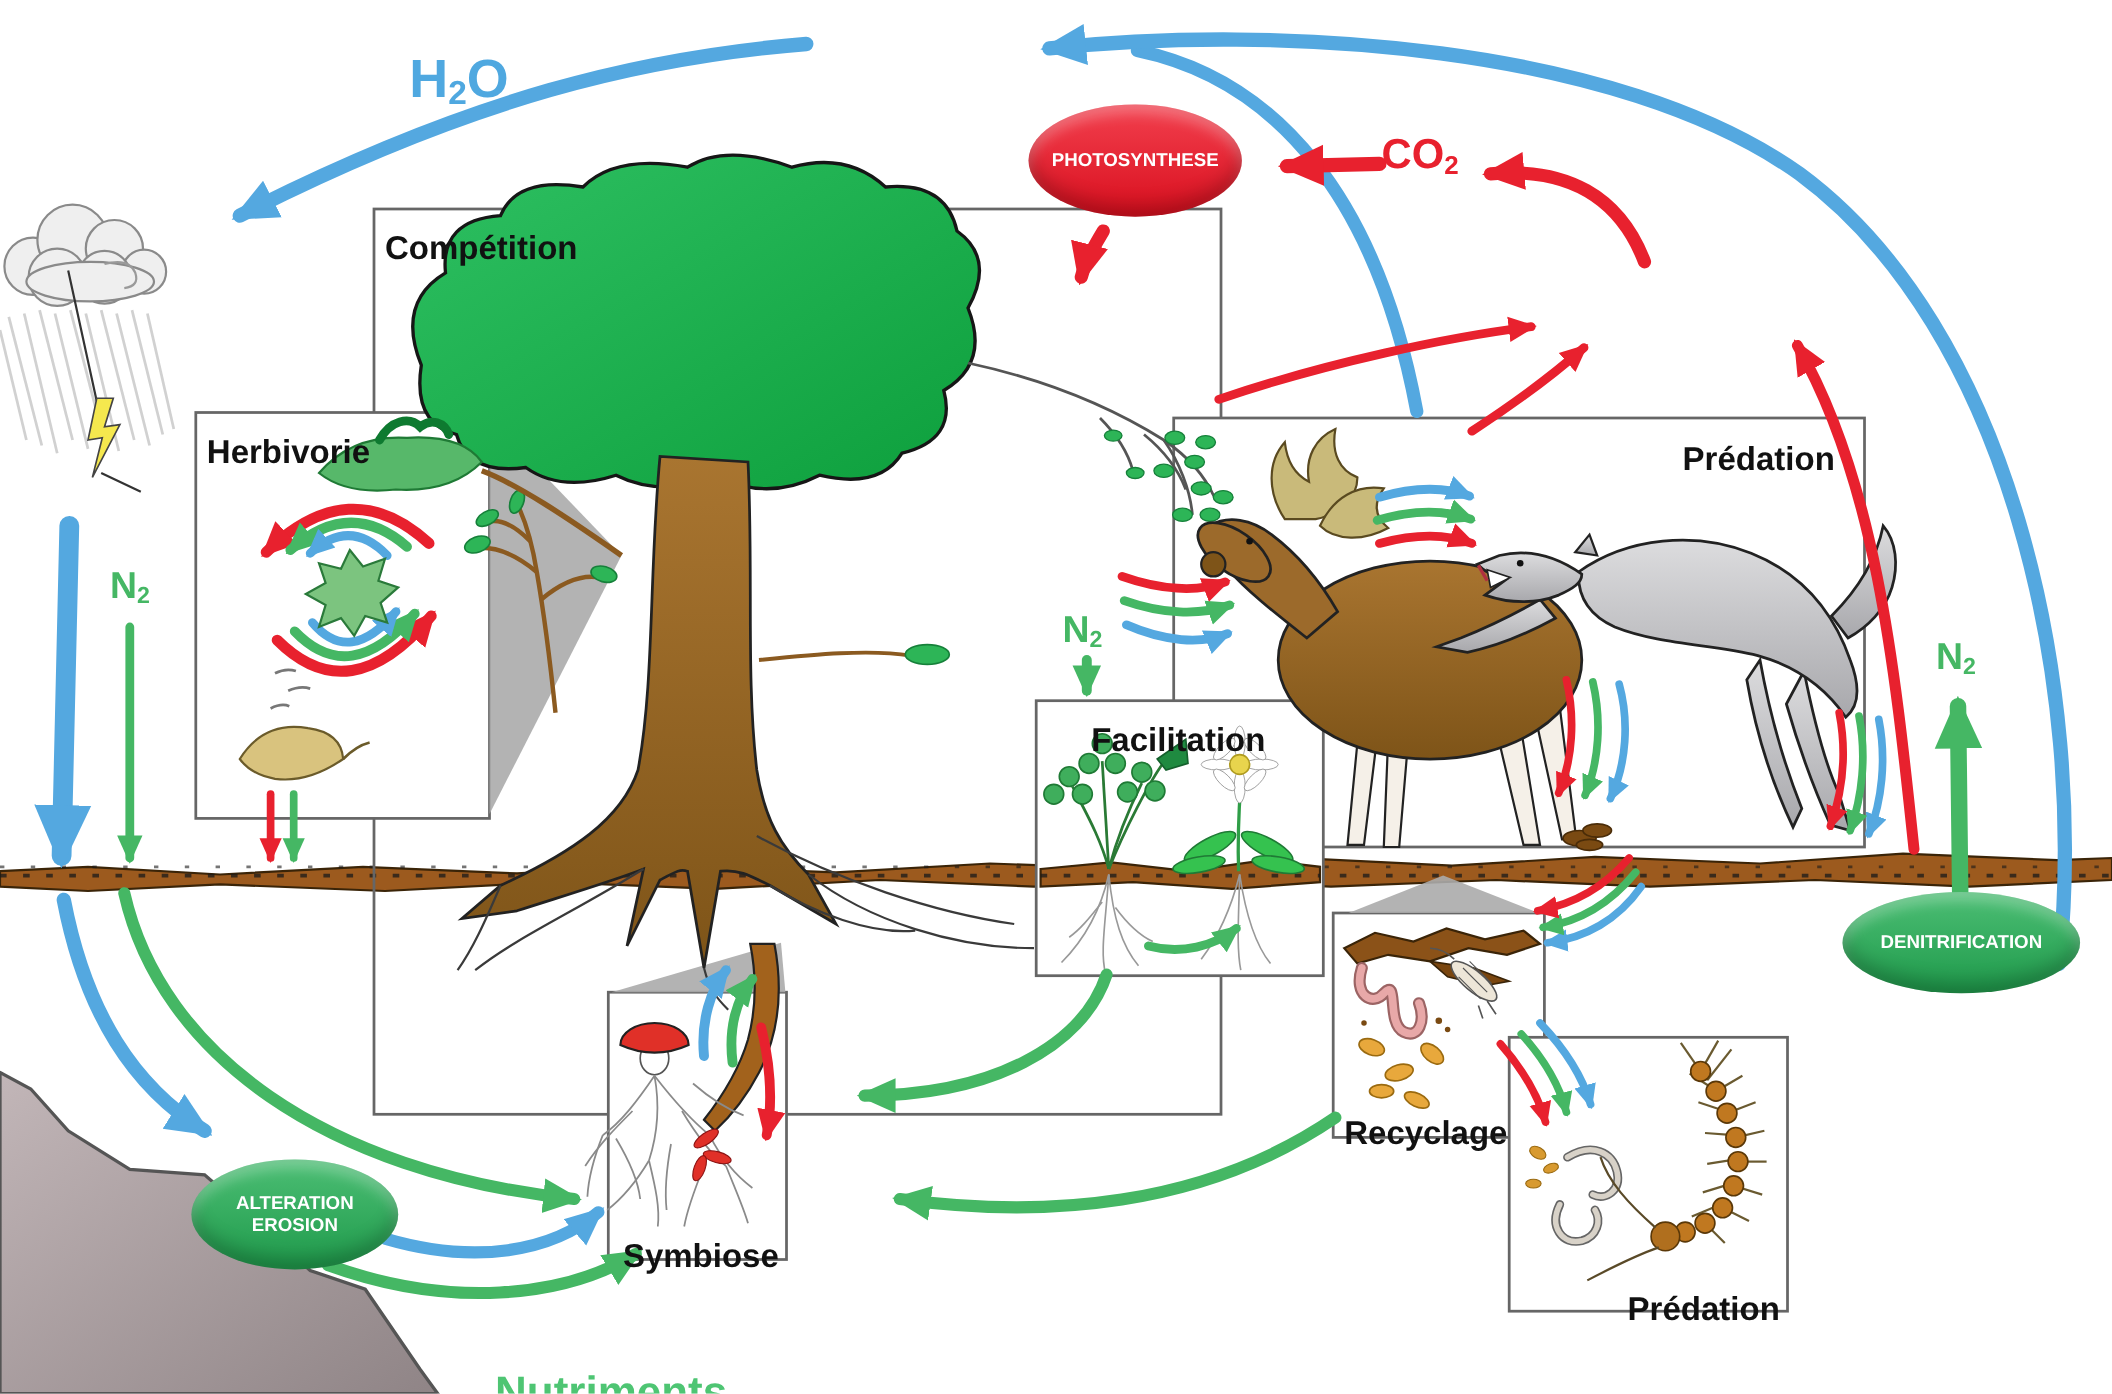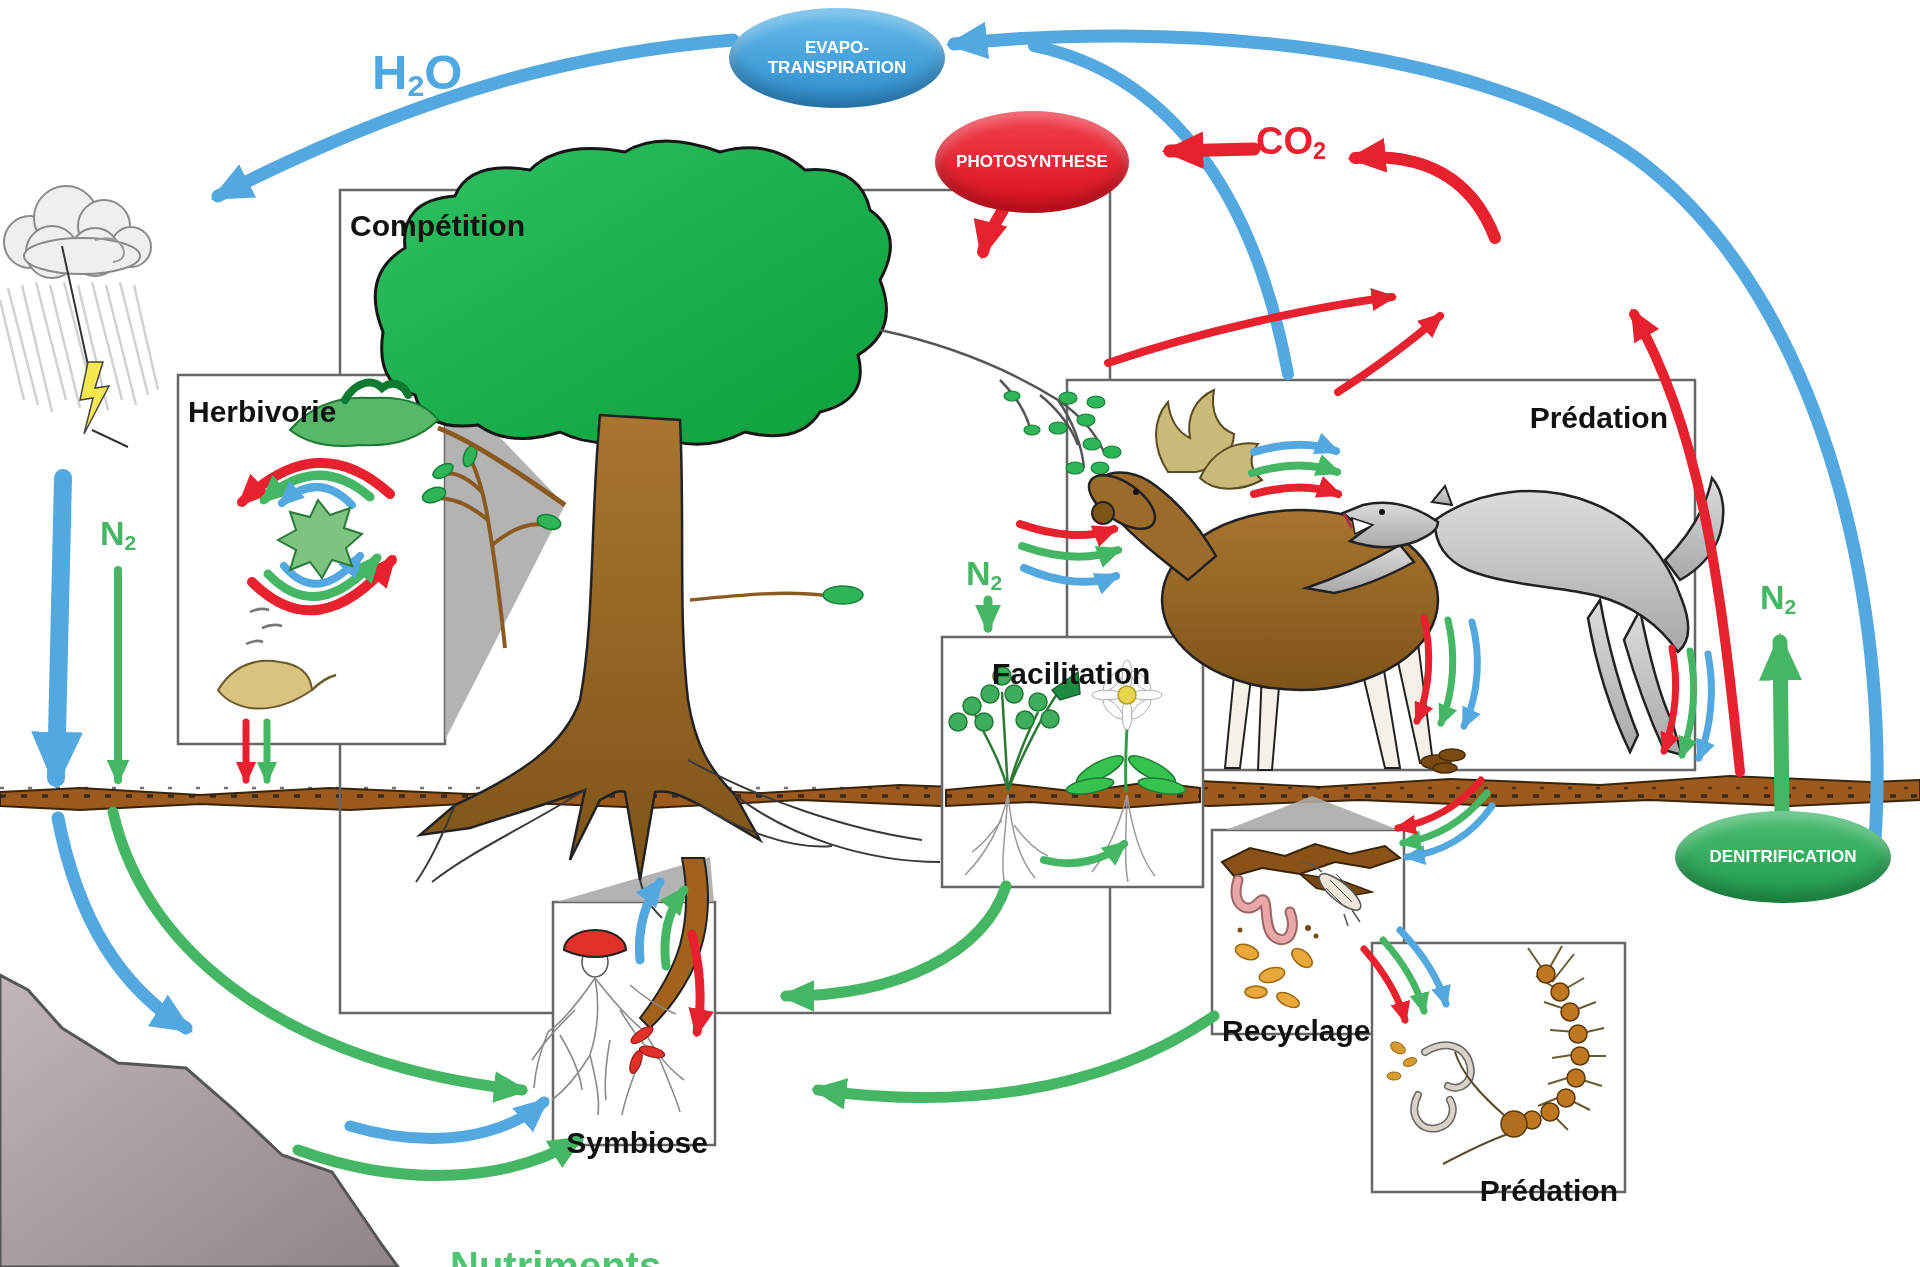--- a/index.html
+++ b/index.html
@@ -426,29 +426,29 @@
   <path d="M 1254 494 C 1288 485 1317 486 1338 494" stroke="#E8212E" stroke-width="8" marker-end="url(#ar)"></path>
   <path d="M 1424 618 C 1432 652 1430 690 1417 721" stroke="#E8212E" stroke-width="7" marker-end="url(#ar)"></path>
   <path d="M 1672 648 C 1679 684 1675 720 1664 751" stroke="#E8212E" stroke-width="7" marker-end="url(#ar)"></path>
   <path d="M 1481 780 C 1459 806 1431 822 1398 828" stroke="#E8212E" stroke-width="7" marker-end="url(#ar)"></path>
   <path d="M 1364 949 C 1385 973 1399 998 1405 1020" stroke="#E8212E" stroke-width="7" marker-end="url(#ar)"></path>
   <path d="M 692 934 C 700 967 703 1000 697 1032" stroke="#E8212E" stroke-width="9" marker-end="url(#ar)"></path>
   <path d="M 246 722 L 246 780" stroke="#E8212E" stroke-width="7" marker-end="url(#ar)"></path>
 </g>
 </svg>
 
-<div class="ell ell-blue" style="left:729px;top:8px;width:216px;height:100px;font-size:17px;">
-  <span>EVAPO-</span>
-  <span>TRANSPIRATION</span>
-</div>
-<div class="ell ell-red" style="left:935px;top:111px;width:194px;height:102px;font-size:17px;">
+<div class="ell ell-red" style="left:935px;top:95px;width:194px;height:102px;font-size:17px;">
   <span>PHOTOSYNTHESE</span>
 </div>
 <div class="ell ell-green" style="left:1675px;top:811px;width:216px;height:92px;font-size:17px;">
   <span>DENITRIFICATION</span>
+</div>
+<div class="ell ell-green" style="left:174px;top:1054px;width:188px;height:100px;font-size:17px;">
+  <span>ALTERATION</span>
+  <span>EROSION</span>
 </div>
 
 <div class="mol blue-t" style="left:372px;top:44px;font-size:49px;"><span>H</span><sub>2</sub><span>O</span></div>
 <div class="mol red-t" style="left:1256px;top:120px;font-size:38px;"><span>CO</span><sub>2</sub></div>
 <div class="mol green-t" style="left:100px;top:514px;font-size:34px;"><span>N</span><sub>2</sub></div>
 <div class="mol green-t" style="left:966px;top:554px;font-size:34px;"><span>N</span><sub>2</sub></div>
 <div class="mol green-t" style="left:1760px;top:578px;font-size:34px;"><span>N</span><sub>2</sub></div>
 <div class="mol lgreen-t" style="left:450px;top:1244px;font-size:40px;"><span>Nutriments</span></div>
 
 <div class="boxlbl" style="left:350px;top:193px;">Compétition</div>

